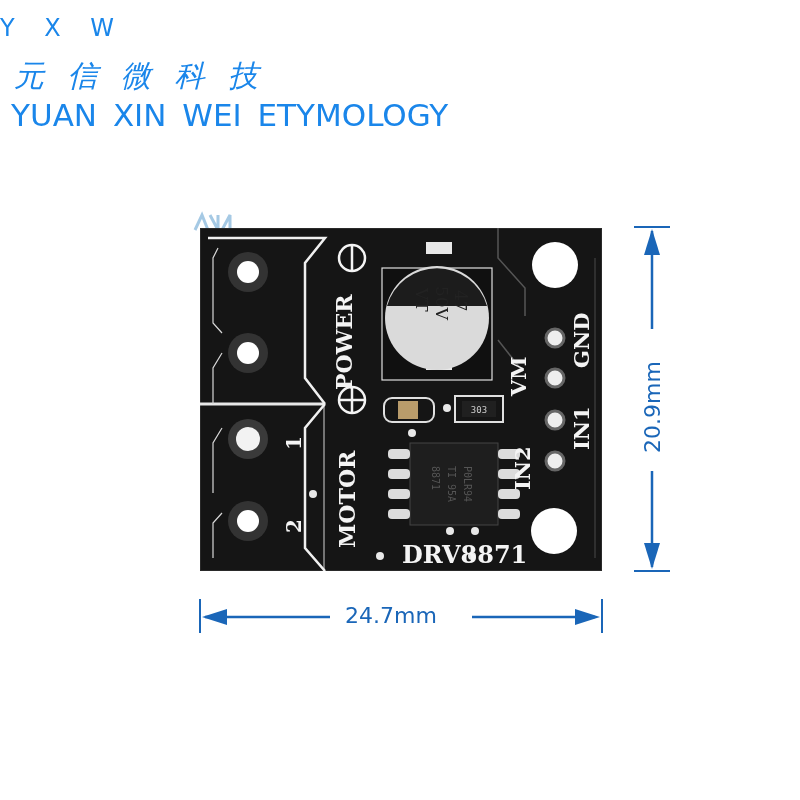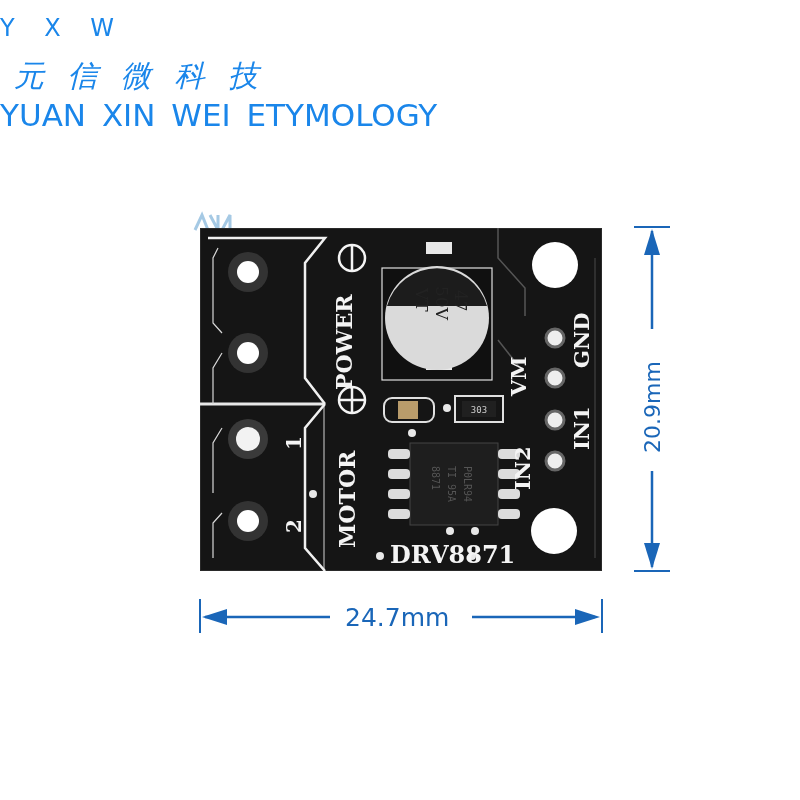--- a/index.html
+++ b/index.html
@@ -1,20 +1,20 @@
 <!DOCTYPE html>
 <html><head>
 <meta charset="utf-8">
 <style>
   html,body{margin:0;padding:0;}
   body{width:800px;height:800px;background:#ffffff;position:relative;overflow:hidden;font-family:"DejaVu Sans",sans-serif;}
   .brand{position:absolute;left:0;color:#1a86ea;}
   .brand-yxw{top:14px;left:0;font-size:24px;letter-spacing:0;word-spacing:22px;}
   .brand-cn{top:56px;left:14px;font-size:30px;word-spacing:10px;letter-spacing:2px;font-style:italic;}
-  .brand-en{top:97px;left:0;font-size:31px;word-spacing:6px;}
+  .brand-en{top:97px;left:0;font-size:31px;word-spacing:6px;padding-left:11px;}
   .board{position:absolute;left:200px;top:228px;width:402px;height:343px;}
   .board svg{position:absolute;left:0;top:0;}
   .lbl{position:absolute;color:#f4f4f4;font-family:"DejaVu Serif",serif;font-weight:bold;white-space:nowrap;}
   .rot-ccw{transform:rotate(-90deg);transform-origin:left top;}
   .rot-cw{transform:rotate(90deg);transform-origin:left top;}
   .dim{position:absolute;color:#1a66b8;font-family:"DejaVu Sans",sans-serif;}
   .mark-bg{position:absolute;left:190px;top:205px;width:50px;height:30px;}
 </style>
 </head>
 <body>
@@ -116,37 +116,37 @@
   </svg>
 
   <div class="lbl rot-ccw" style="left:131px;top:162px;font-size:22px;">POWER</div>
   <div class="lbl rot-ccw" style="left:134px;top:320px;font-size:22px;">MOTOR</div>
   <div class="lbl rot-ccw" style="left:82px;top:222px;font-size:20px;">1</div>
   <div class="lbl rot-ccw" style="left:82px;top:305px;font-size:20px;">2</div>
   <div class="lbl rot-ccw" style="left:369px;top:140px;font-size:21px;">GND</div>
   <div class="lbl rot-ccw" style="left:306px;top:168px;font-size:21px;">VM</div>
   <div class="lbl rot-ccw" style="left:369px;top:222px;font-size:21px;">IN1</div>
   <div class="lbl rot-ccw" style="left:310px;top:262px;font-size:21px;">IN2</div>
-  <div class="lbl" style="left:190px;top:312px;font-size:24px;">DRV8871</div>
+  <div class="lbl" style="left:202px;top:312px;font-size:24px;">DRV8871</div>
 
   <div class="lbl rot-cw" style="left:271px;top:62px;font-size:17px;color:#222;font-weight:normal;">47</div>
   <div class="lbl rot-cw" style="left:252px;top:58px;font-size:17px;color:#222;font-weight:normal;">50V</div>
   <div class="lbl rot-cw" style="left:232px;top:60px;font-size:17px;color:#222;font-weight:normal;">VT</div>
 </div>
 
 <div style="position:absolute;left:197px;top:597px;width:408px;height:40px;">
   <svg width="408" height="40" viewBox="0 0 408 40" style="position:absolute;left:0;top:0;">
     <line x1="3" y1="2" x2="3" y2="36" stroke="#1a66b8" stroke-width="2"></line>
     <line x1="405" y1="2" x2="405" y2="36" stroke="#1a66b8" stroke-width="2"></line>
     <line x1="8" y1="20" x2="133" y2="20" stroke="#1a66b8" stroke-width="2.5"></line>
     <polygon points="5,20 30,12 30,28" fill="#1a66b8"></polygon>
     <line x1="275" y1="20" x2="398" y2="20" stroke="#1a66b8" stroke-width="2.5"></line>
     <polygon points="403,20 378,12 378,28" fill="#1a66b8"></polygon>
   </svg>
-  <div class="dim" style="left:148px;top:6px;font-size:25px;">24.7mm</div>
+  <div class="dim" style="left:148px;top:6px;font-size:22px;">24.7mm</div>
 </div>
 
 <div style="position:absolute;left:628px;top:225px;width:44px;height:350px;">
   <svg width="44" height="350" viewBox="0 0 44 350" style="position:absolute;left:0;top:0;">
     <line x1="6" y1="2" x2="42" y2="2" stroke="#1a66b8" stroke-width="2"></line>
     <line x1="6" y1="346" x2="42" y2="346" stroke="#1a66b8" stroke-width="2"></line>
     <line x1="24" y1="6" x2="24" y2="104" stroke="#1a66b8" stroke-width="2.5"></line>
     <polygon points="24,4 16,30 32,30" fill="#1a66b8"></polygon>
     <line x1="24" y1="246" x2="24" y2="342" stroke="#1a66b8" stroke-width="2.5"></line>
     <polygon points="24,344 16,318 32,318" fill="#1a66b8"></polygon>

